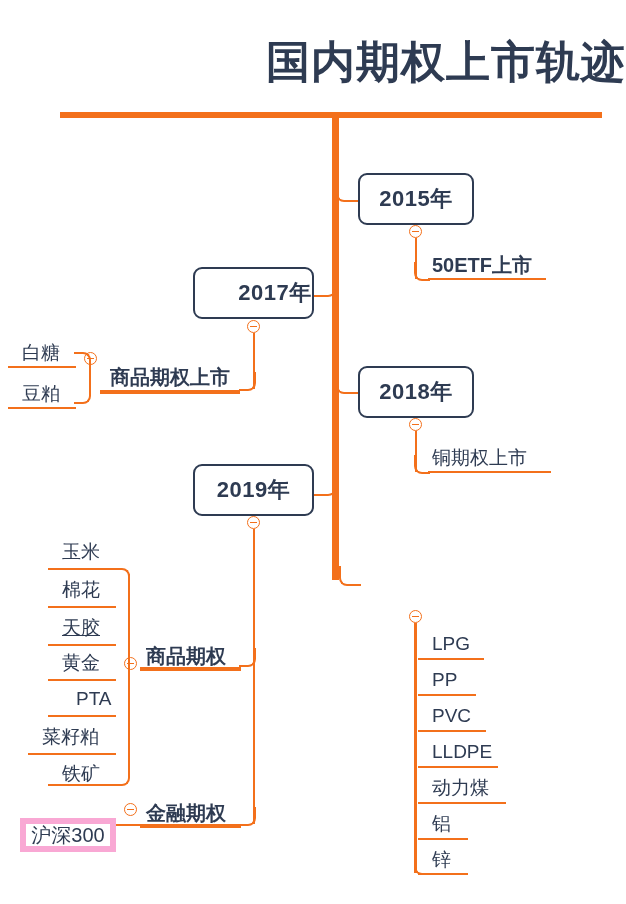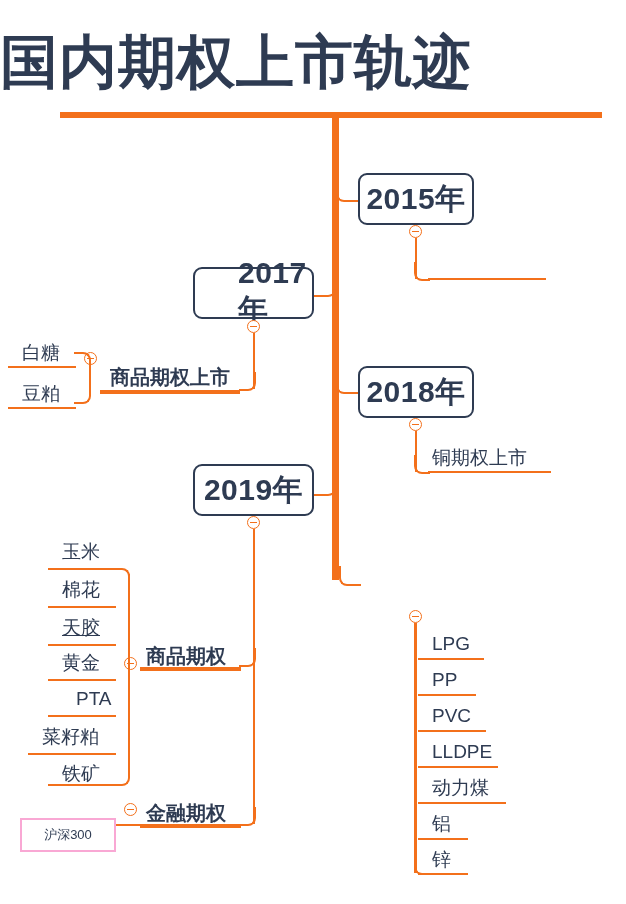--- a/index.html
+++ b/index.html
@@ -17,22 +17,22 @@
     background: #ffffff;
     overflow: hidden;
   }
 
   
   .title {
     position: absolute;
     left: 0;
     top: 36px;
     width: 626px;
-    text-align: left;
-    font-size: 58px;
+    text-align: right;
+    font-size: 44px;
     font-weight: bold;
     color: #2e3b52;
     letter-spacing: 1px;
     line-height: 52px;
     white-space: nowrap;
   }
 
   
   .trunk-top {
     position: absolute;
@@ -65,21 +65,21 @@
     background: transparent;
   }
 
   
   .year-box {
     position: absolute;
     border: 2.5px solid #2e3b52;
     border-radius: 9px;
     background: #ffffff;
     color: #2e3b52;
-    font-size: 30px;
+    font-size: 22px;
     font-weight: bold;
     display: flex;
     align-items: center;
     justify-content: center;
     box-sizing: border-box;
     letter-spacing: 0.5px;
   }
 
   
   .toggle {
@@ -158,24 +158,24 @@
     border: 2px solid #f3701b;
     border-right: none;
     border-top: none;
     border-bottom-left-radius: 8px;
     background: transparent;
   }
 
   
   .leaf-box {
     position: absolute;
-    border: 2px solid #f9a8d4;
+    border: 6px solid #f9a8d4;
     background: #ffffff;
     color: #2e3b52;
-    font-size: 13px;
+    font-size: 20px;
     display: flex;
     align-items: center;
     justify-content: center;
     box-sizing: border-box;
     white-space: nowrap;
   }
 </style>
 </head>
 <body>
 
@@ -186,20 +186,21 @@
   <div class="trunk-top"></div>
   <div class="spine"></div>
 
   <div class="conn-soft" style="left:336px; top:182px; width:22px; height:18px; border-bottom-left-radius:8px;"></div>
   <div class="year-box" style="left:358px; top:173px; width:116px; height:52px;">
     <span>2015年</span>
   </div>
   <div class="toggle" style="left:409px; top:225px;"></div>
   <div class="rail" style="left:414.5px; top:238px; height:41px;"></div>
   <div class="elbow-bl" style="left:414px; top:262px; width:14px; height:17px;"></div>
+  <div class="leaf leaf-bold" style="left:432px; top:253px;">50ETF上市</div>
   <div class="leaf-underline" style="left:428px; top:278px; width:118px;"></div>
 
   <div class="conn-soft" style="left:314px; top:277px; width:20px; height:18px; border:2px solid #f3701b; border-left:none; border-top:none; border-bottom-right-radius:8px;"></div>
   <div class="year-box" style="left:193px; top:267px; width:121px; height:52px;padding-left:43px;">
     <span>2017年</span>
   </div>
   <div class="toggle" style="left:247px; top:320px;"></div>
   <div class="rail" style="left:252.5px; top:333px; height:56px;"></div>
   <div class="elbow-br" style="left:239px; top:372px; width:15px; height:17px;"></div>
 

